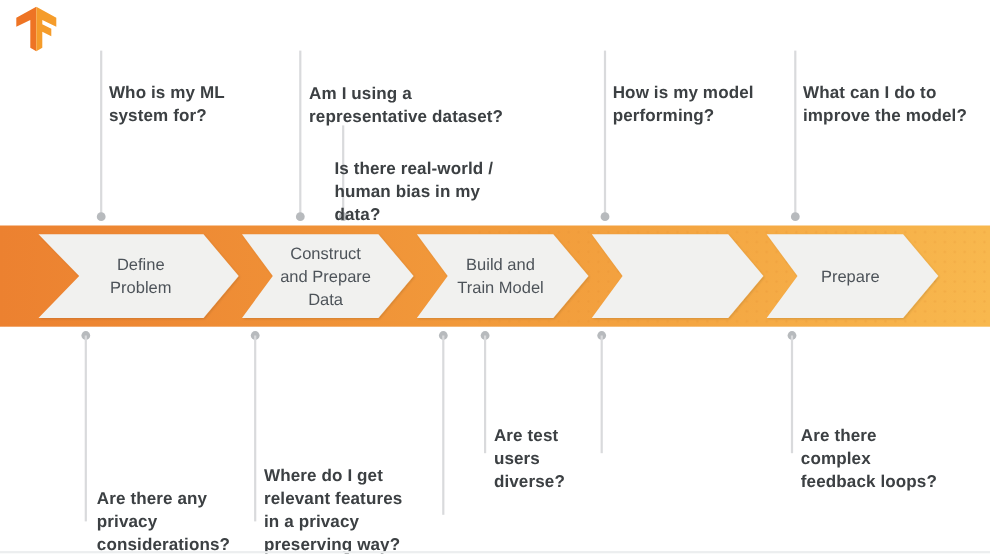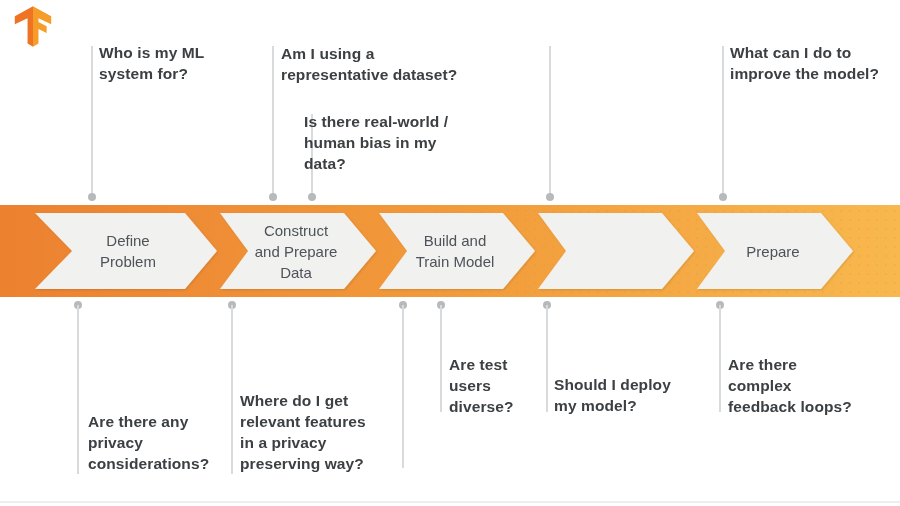--- a/index.html
+++ b/index.html
@@ -15,20 +15,21 @@
   }
   
   .q{
     position:absolute;
     white-space:pre-line;
     font-weight:700;
     font-size:15.5px;
     line-height:21px;
     letter-spacing:.1px;
     color:#3c4043;
+    margin-top:32px;
   }
   
   .vline{
     position:absolute;
     width:2px;
     background:#d9dadc;
   }
   .dot{
     position:absolute;
     width:8px;height:8px;
@@ -73,20 +74,22 @@
 representative dataset?</div>
 
   <div class="vline" style="left:311px;top:114px;height:86px"></div>
   <div class="dot" style="left:308px;top:193px"></div>
   <div class="q" style="left:304px;top:111px;width:180px">Is there real-world /
 human bias in my
 data?</div>
 
   <div class="vline" style="left:549px;top:46px;height:154px"></div>
   <div class="dot" style="left:546px;top:193px"></div>
+  <div class="q" style="left:557px;top:42px;width:170px">How is my model
+performing?</div>
 
   <div class="vline" style="left:722px;top:46px;height:154px"></div>
   <div class="dot" style="left:719px;top:193px"></div>
   <div class="q" style="left:730px;top:42px;width:180px">What can I do to
 improve the model?</div>
 
   <svg class="banner-svg" width="900" height="100" viewBox="0 200 900 100">
     <defs>
       <linearGradient id="bandGrad" x1="0" y1="0" x2="1" y2="0">
         <stop offset="0" stop-color="#ec8130"></stop>
@@ -135,22 +138,20 @@
   <div class="vline" style="left:402px;top:305px;height:163px"></div>
 
   <div class="dot" style="left:437px;top:301px"></div>
   <div class="vline" style="left:440px;top:305px;height:107px"></div>
   <div class="q" style="left:449px;top:354px;width:120px">Are test
 users
 diverse?</div>
 
   <div class="dot" style="left:543px;top:301px"></div>
   <div class="vline" style="left:546px;top:305px;height:107px"></div>
-  <div class="q" style="left:554px;top:374px;width:170px">Should I deploy
-my model?</div>
 
   <div class="dot" style="left:716px;top:301px"></div>
   <div class="vline" style="left:719px;top:305px;height:107px"></div>
   <div class="q" style="left:728px;top:354px;width:180px">Are there
 complex
 feedback loops?</div>
 
   <div class="bottom-rule"></div>
 </div>
 

